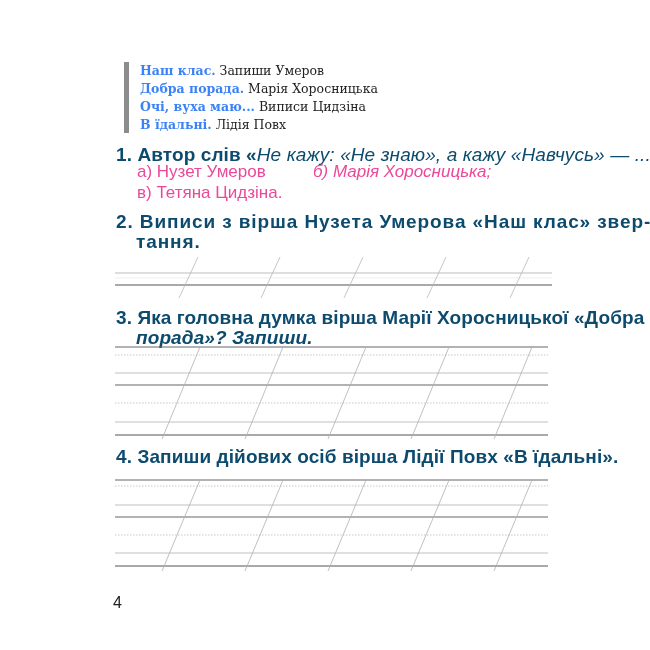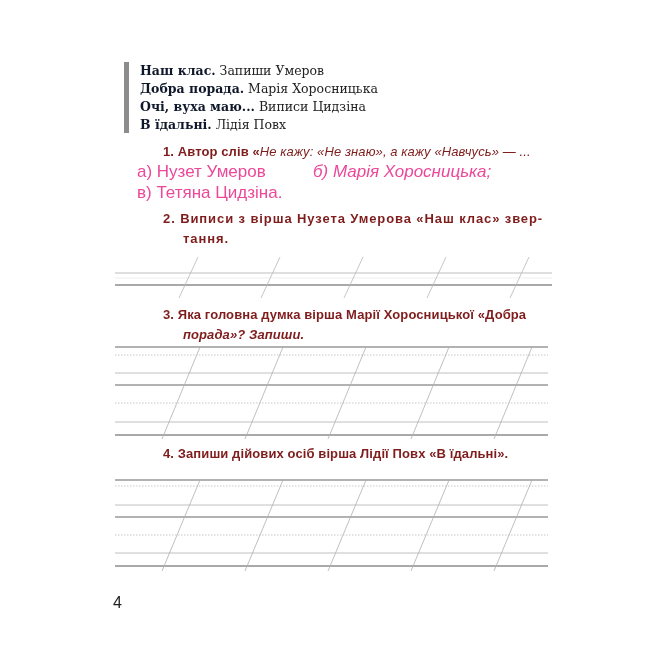--- a/index.html
+++ b/index.html
@@ -4,22 +4,22 @@
 <style>
   html, body { margin: 0; padding: 0; }
   body {
     width: 650px; height: 650px; background: #ffffff; position: relative; overflow: hidden;
     color: #1a1a1a;
   }
   .abs { position: absolute; }
   .quote-bar { left: 124px; top: 62px; width: 5px; height: 71px; background: #8c8c8c; }
   .quote { left: 140px; top: 62px; font-family: "DejaVu Serif", serif; font-size: 12.5px; line-height: 18px; color: #222; }
   .quote .row { white-space: nowrap; }
-  .quote b { font-weight: bold; color: #0f172a; }
-  .q { font-family: "Liberation Sans", sans-serif; font-weight: bold; font-size: 13px; color: #7f1d1d; white-space: nowrap; letter-spacing: 0.1px; margin-left: 47px; }
+  .quote b { font-weight: bold; color: #3b82f6; }
+  .q { font-family: "Liberation Sans", sans-serif; font-weight: bold; font-size: 19px; color: #0c4a6e; white-space: nowrap; letter-spacing: 0.1px; }
   .q i { font-weight: normal; font-style: italic; }
   .ans { font-family: "Liberation Sans", sans-serif; font-size: 17px; color: #ec4899; white-space: nowrap; }
   .pagenum { font-family: "Liberation Sans", sans-serif; font-size: 16px; color: #222; }
   svg.lines { position: absolute; left: 0; top: 0; }
 </style>
 </head>
 <body>
 
 <div class="abs quote-bar"></div>
 <div class="abs quote">

